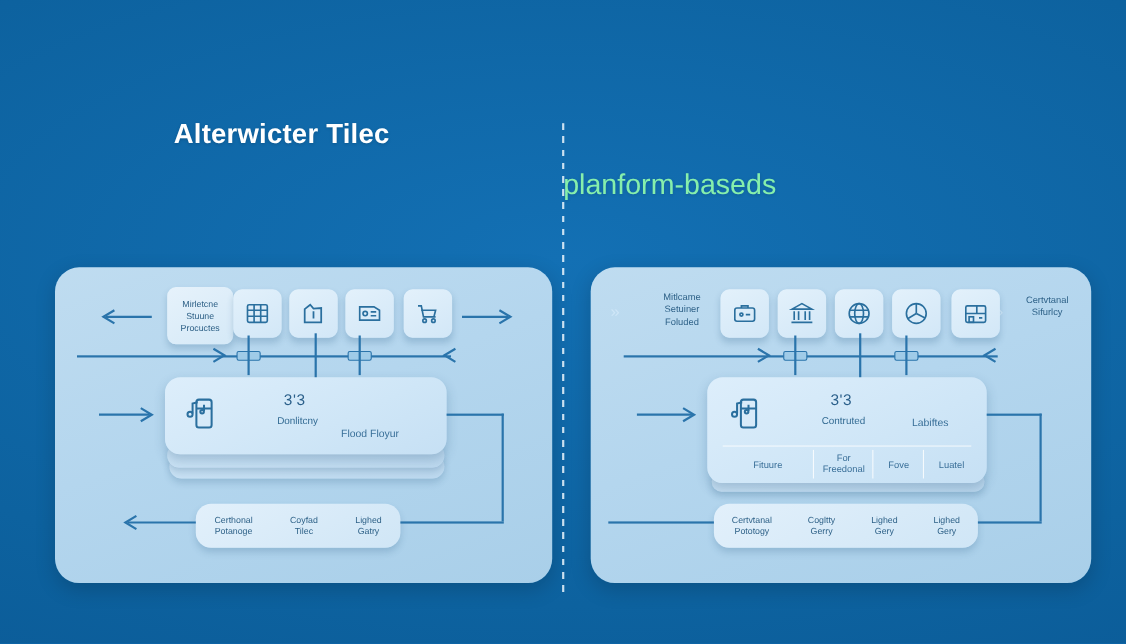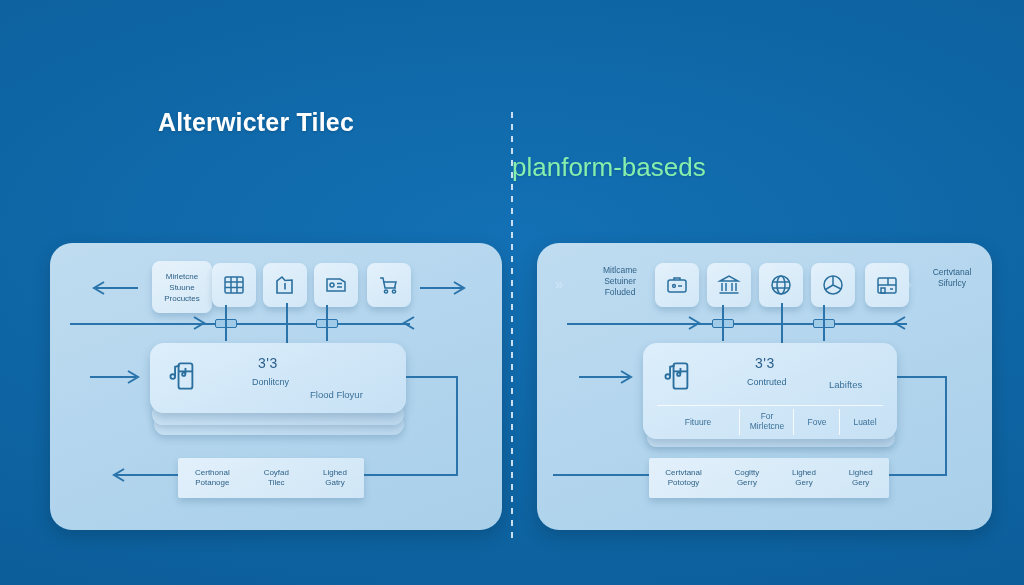--- a/index.html
+++ b/index.html
@@ -172,21 +172,21 @@
   }
   .subrow-sep {
     position: absolute;
     width: 1px;
     background: rgba(255,255,255,.8);
   }
 
   
   .bottombar {
     position: absolute;
-    border-radius: 2px;
+    border-radius: 14px;
     background: linear-gradient(150deg, #e2f0fb 0%, #d0e6f6 100%);
     box-shadow: 0 4px 7px rgba(40,90,130,.22);
     display: flex;
     align-items: center;
     justify-content: space-around;
   }
   .bottombar span {
     color: #2f6288;
     font-size: 8px;
     line-height: 10.5px;
@@ -450,21 +450,21 @@
       <div class="card-sub" style="left:104px; top:34px;">Contruted</div>
       <div class="card-right" style="left:186px; top:36px;">Labiftes</div>
 
       <div class="subrow-divider" style="left:14px; top:62px; width:226px;"></div>
       <div class="subrow-sep" style="left:96px; top:66px; height:26px;"></div>
       <div class="subrow-sep" style="left:150px; top:66px; height:26px;"></div>
       <div class="subrow-sep" style="left:196px; top:66px; height:26px;"></div>
 
       <div class="subrow-label" style="left:24px; top:74px; width:62px;">Fituure</div>
       <div class="subrow-label" style="left:100px; top:68px; width:48px;">For
-Mirletcne</div>
+Freedonal</div>
       <div class="subrow-label" style="left:154px; top:74px; width:40px;">Fove</div>
       <div class="subrow-label" style="left:200px; top:74px; width:44px;">Luatel</div>
     </div>
 
     <svg class="arrow-svg" style="left:40px; top:125px;" width="60" height="18">
       <line x1="2" y1="9" x2="52" y2="9" stroke="#2a74ab" stroke-width="2"></line>
       <polyline points="44,3 54,9 44,15" fill="none" stroke="#2a74ab" stroke-width="2"></polyline>
     </svg>
     <div class="hline" style="left:360px; top:133px; width:50px;"></div>
     <div class="vline" style="left:408px; top:133px; height:98px;"></div>

